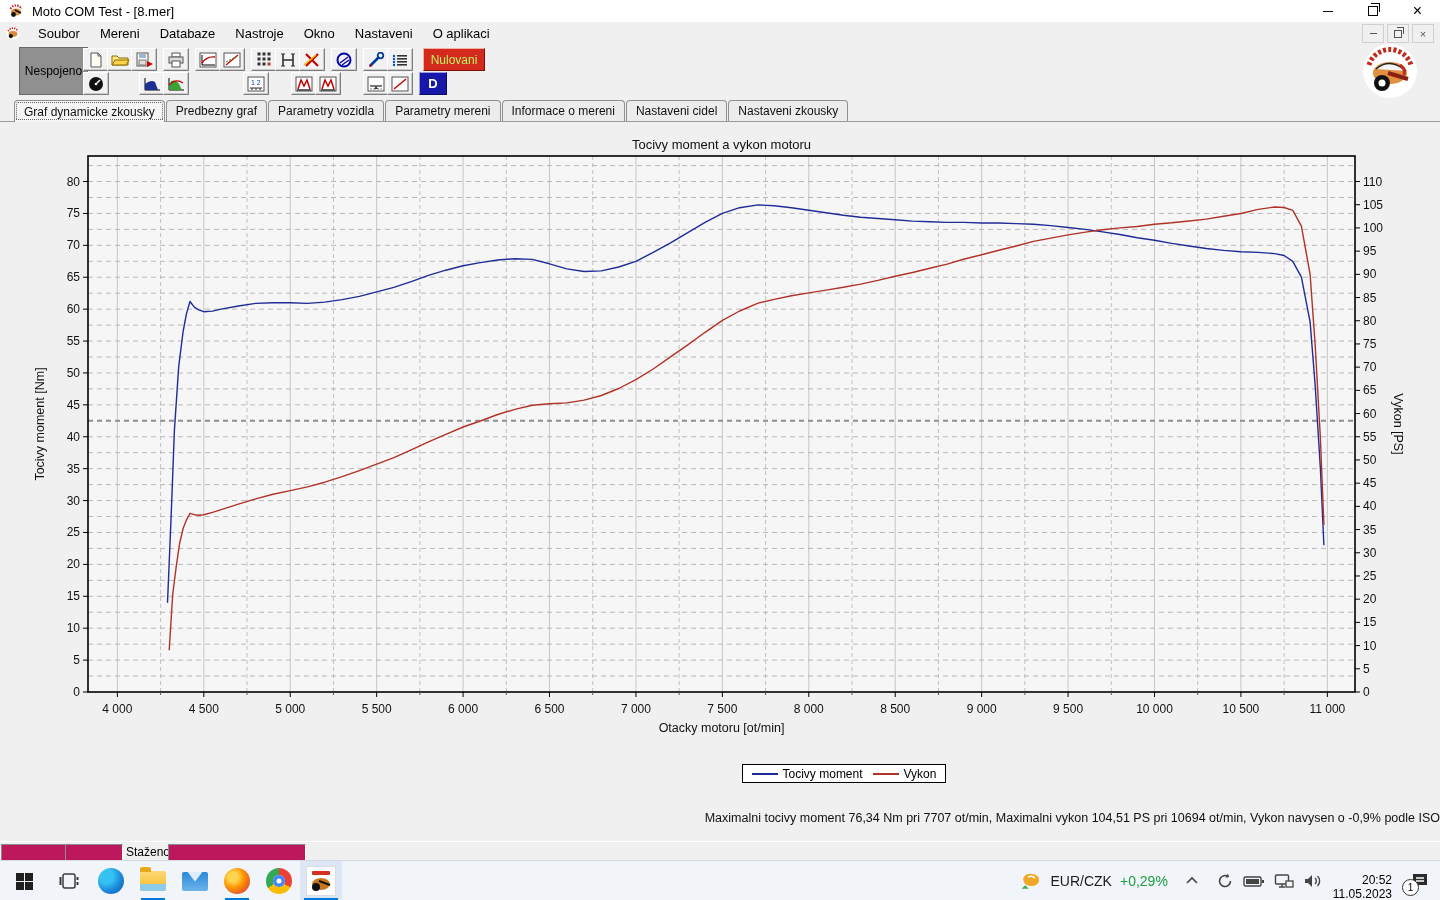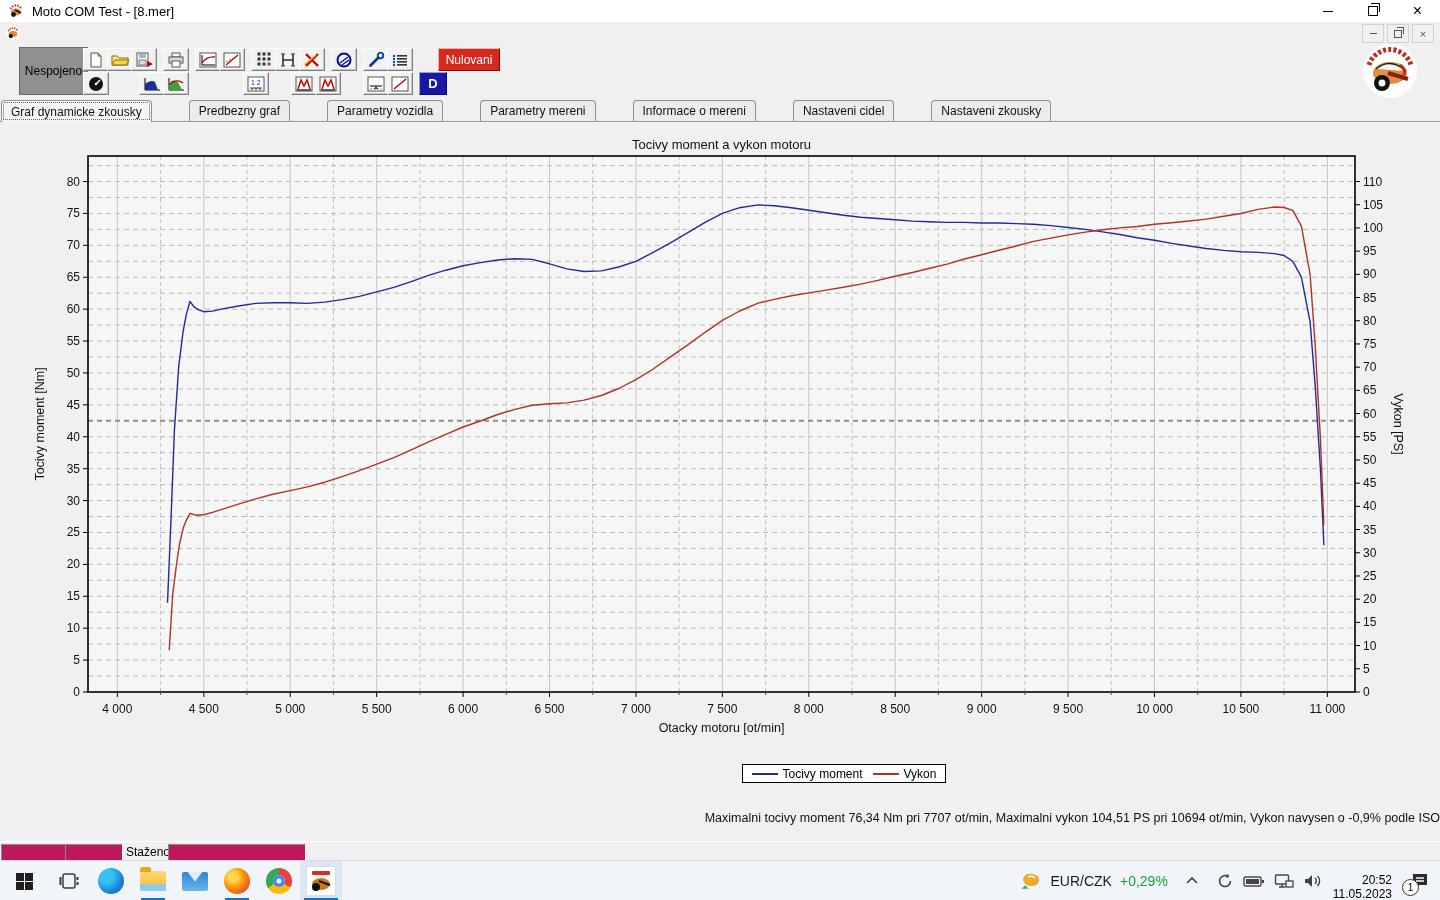--- a/index.html
+++ b/index.html
@@ -24,27 +24,27 @@
   .mdibtn .glyph-min{width:7px;background:#555;}
   .mdibtn .glyph-restore{width:6px;height:6px;border-color:#555;background:#f0f0f0;}
   .mdibtn .glyph-restore::before{width:6px;height:6px;border-color:#555;}
   
   .toolbar{position:absolute;left:0;top:44px;width:1440px;height:55px;background:#f0f0f0;}
   .nespojeno{position:absolute;left:3px;top:3px;width:67px;height:46px;background:#909090;border:1px solid #6a6a6a;
              display:flex;align-items:center;justify-content:center;font-size:12px;color:#000;margin-left:16px;}
   .tbbtn{position:absolute;width:24px;height:21px;background:#f2f2f2;border:1px solid;border-color:#fff #7e7e7e #7e7e7e #fff;
          box-shadow:inset -1px -1px 0 #c9c9c9;display:flex;align-items:center;justify-content:center;cursor:default;}
   .tbicon{width:20px;height:16px;}
-  .nulovani{position:absolute;left:438px;top:4px;width:60px;height:21px;background:#d42a1e;border:1px solid;border-color:#f5b0a8 #7c0f08 #7c0f08 #f5b0a8;
-            color:#ffffff;font-size:12px;display:flex;align-items:center;justify-content:center;}
+  .nulovani{position:absolute;left:423px;top:4px;width:60px;height:21px;background:#d42a1e;border:1px solid;border-color:#f5b0a8 #7c0f08 #7c0f08 #f5b0a8;
+            color:#bef264;font-size:12px;display:flex;align-items:center;justify-content:center;}
   .dbtn{position:absolute;left:419px;top:28px;width:26px;height:21px;background:#1717a8;border:1px solid;border-color:#9a9ae0 #0a0a60 #0a0a60 #9a9ae0;
         color:#fff;font-weight:bold;font-size:13px;display:flex;align-items:center;justify-content:center;}
   .brandlogo{position:absolute;right:22px;top:-1px;width:56px;height:56px;}
   
-  .tabstrip{position:absolute;left:0;top:99px;width:1440px;height:23px;display:flex;align-items:flex-end;padding-left:1px;box-sizing:border-box;border-bottom:1px solid #9a9a9a;background:#f0f0f0;gap:36px;}
+  .tabstrip{position:absolute;left:0;top:99px;width:1440px;height:23px;display:flex;align-items:flex-end;padding-left:14px;box-sizing:border-box;border-bottom:1px solid #9a9a9a;background:#f0f0f0;}
   .tab{font-size:12px;padding:3px 9px 3px 9px;background:#ececec;border:1px solid #8f8f8f;border-bottom:none;border-radius:4px 4px 0 0;margin-right:1px;white-space:nowrap;color:#111;}
   .tab.active{background:#f5f5f5;outline:1px dotted #666;outline-offset:-3px;position:relative;top:1px;padding-top:4px;}
   
   .chartpanel{position:absolute;left:0;top:122px;width:1440px;height:719px;background:#f0f0f0;}
   .legendbox{position:absolute;left:742px;top:642px;width:202px;height:17px;background:#fff;border:1px solid #000;
              display:flex;align-items:center;justify-content:center;gap:10px;font-size:12px;}
   .legenditem{display:flex;align-items:center;gap:5px;}
   .legendswatch{width:26px;height:0;border-top:2px solid;}
   .footer-note{position:absolute;left:0;top:689px;width:1440px;text-align:right;font-size:12.5px;color:#111;}
   
@@ -115,20 +115,29 @@
     </div>
   </div>
 
   <div class="menubar">
     <svg class="appicon" width="14" height="14" viewBox="0 0 16 16">
       <circle cx="8" cy="8" r="7.5" fill="#fff"></circle>
       <path d="M2.5 6 A6 6 0 0 1 13.5 6" fill="none" stroke="#c22" stroke-width="2" stroke-dasharray="1.5 1.2"></path>
       <ellipse cx="8" cy="9" rx="5" ry="3.4" fill="#d98c3a"></ellipse>
       <circle cx="5.5" cy="11.5" r="2.4" fill="#111"></circle>
     </svg>
+    <div id="menu-items" style="display:flex;">
+        <div class="menu-item">Soubor</div>
+        <div class="menu-item">Mereni</div>
+        <div class="menu-item">Databaze</div>
+        <div class="menu-item">Nastroje</div>
+        <div class="menu-item">Okno</div>
+        <div class="menu-item">Nastaveni</div>
+        <div class="menu-item">O aplikaci</div>
+      </div>
     <div class="mdicontrols">
       <div class="mdibtn">
           <div class="glyph-min"></div>
         </div>
       <div class="mdibtn">
           <div class="glyph-restore"></div>
         </div>
       <div class="mdibtn">×</div>
     </div>
   </div>

